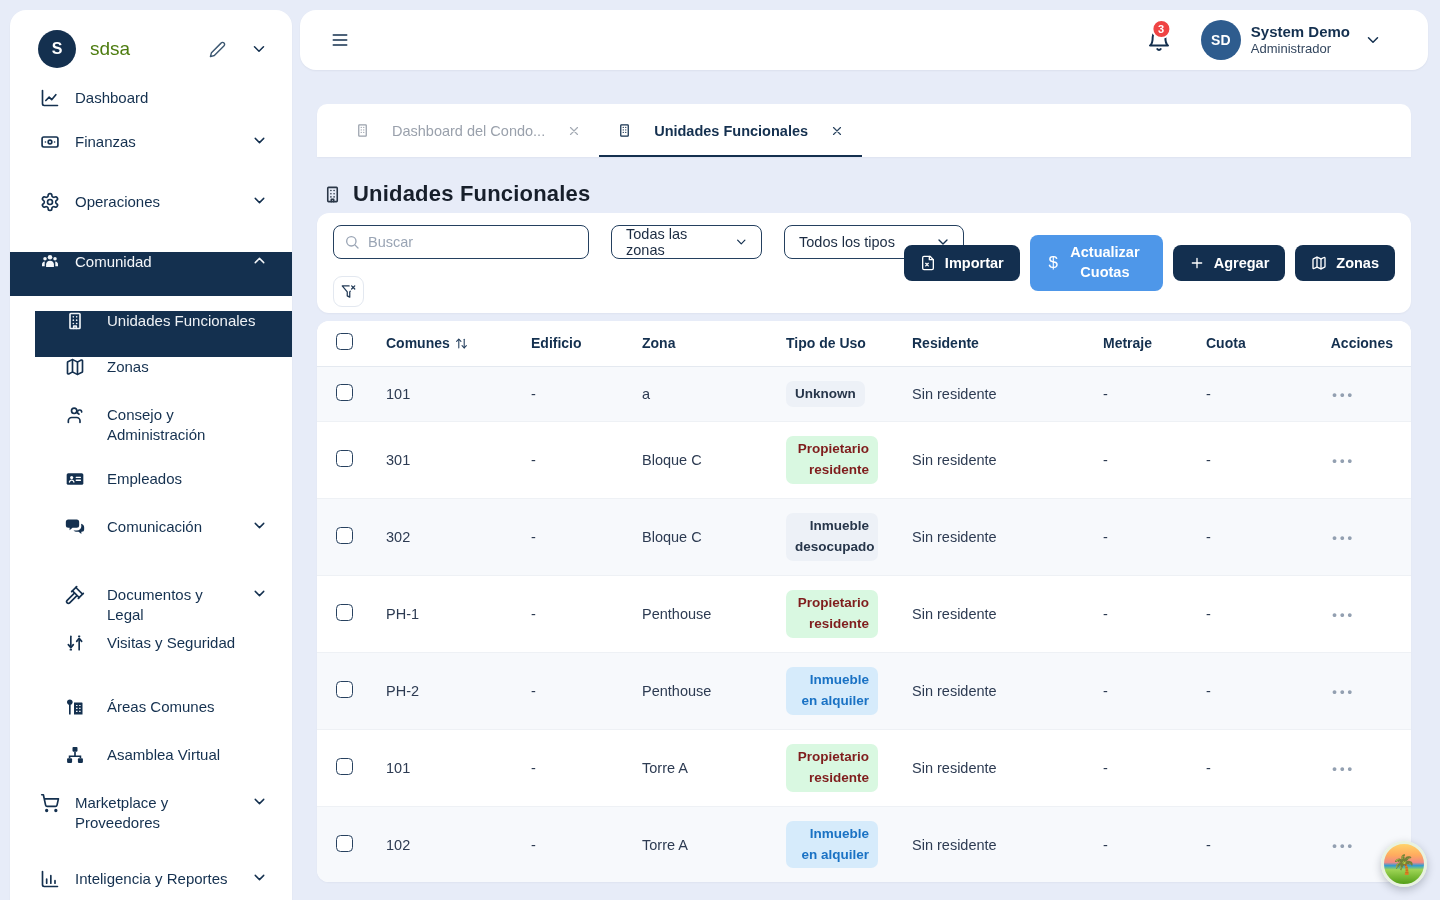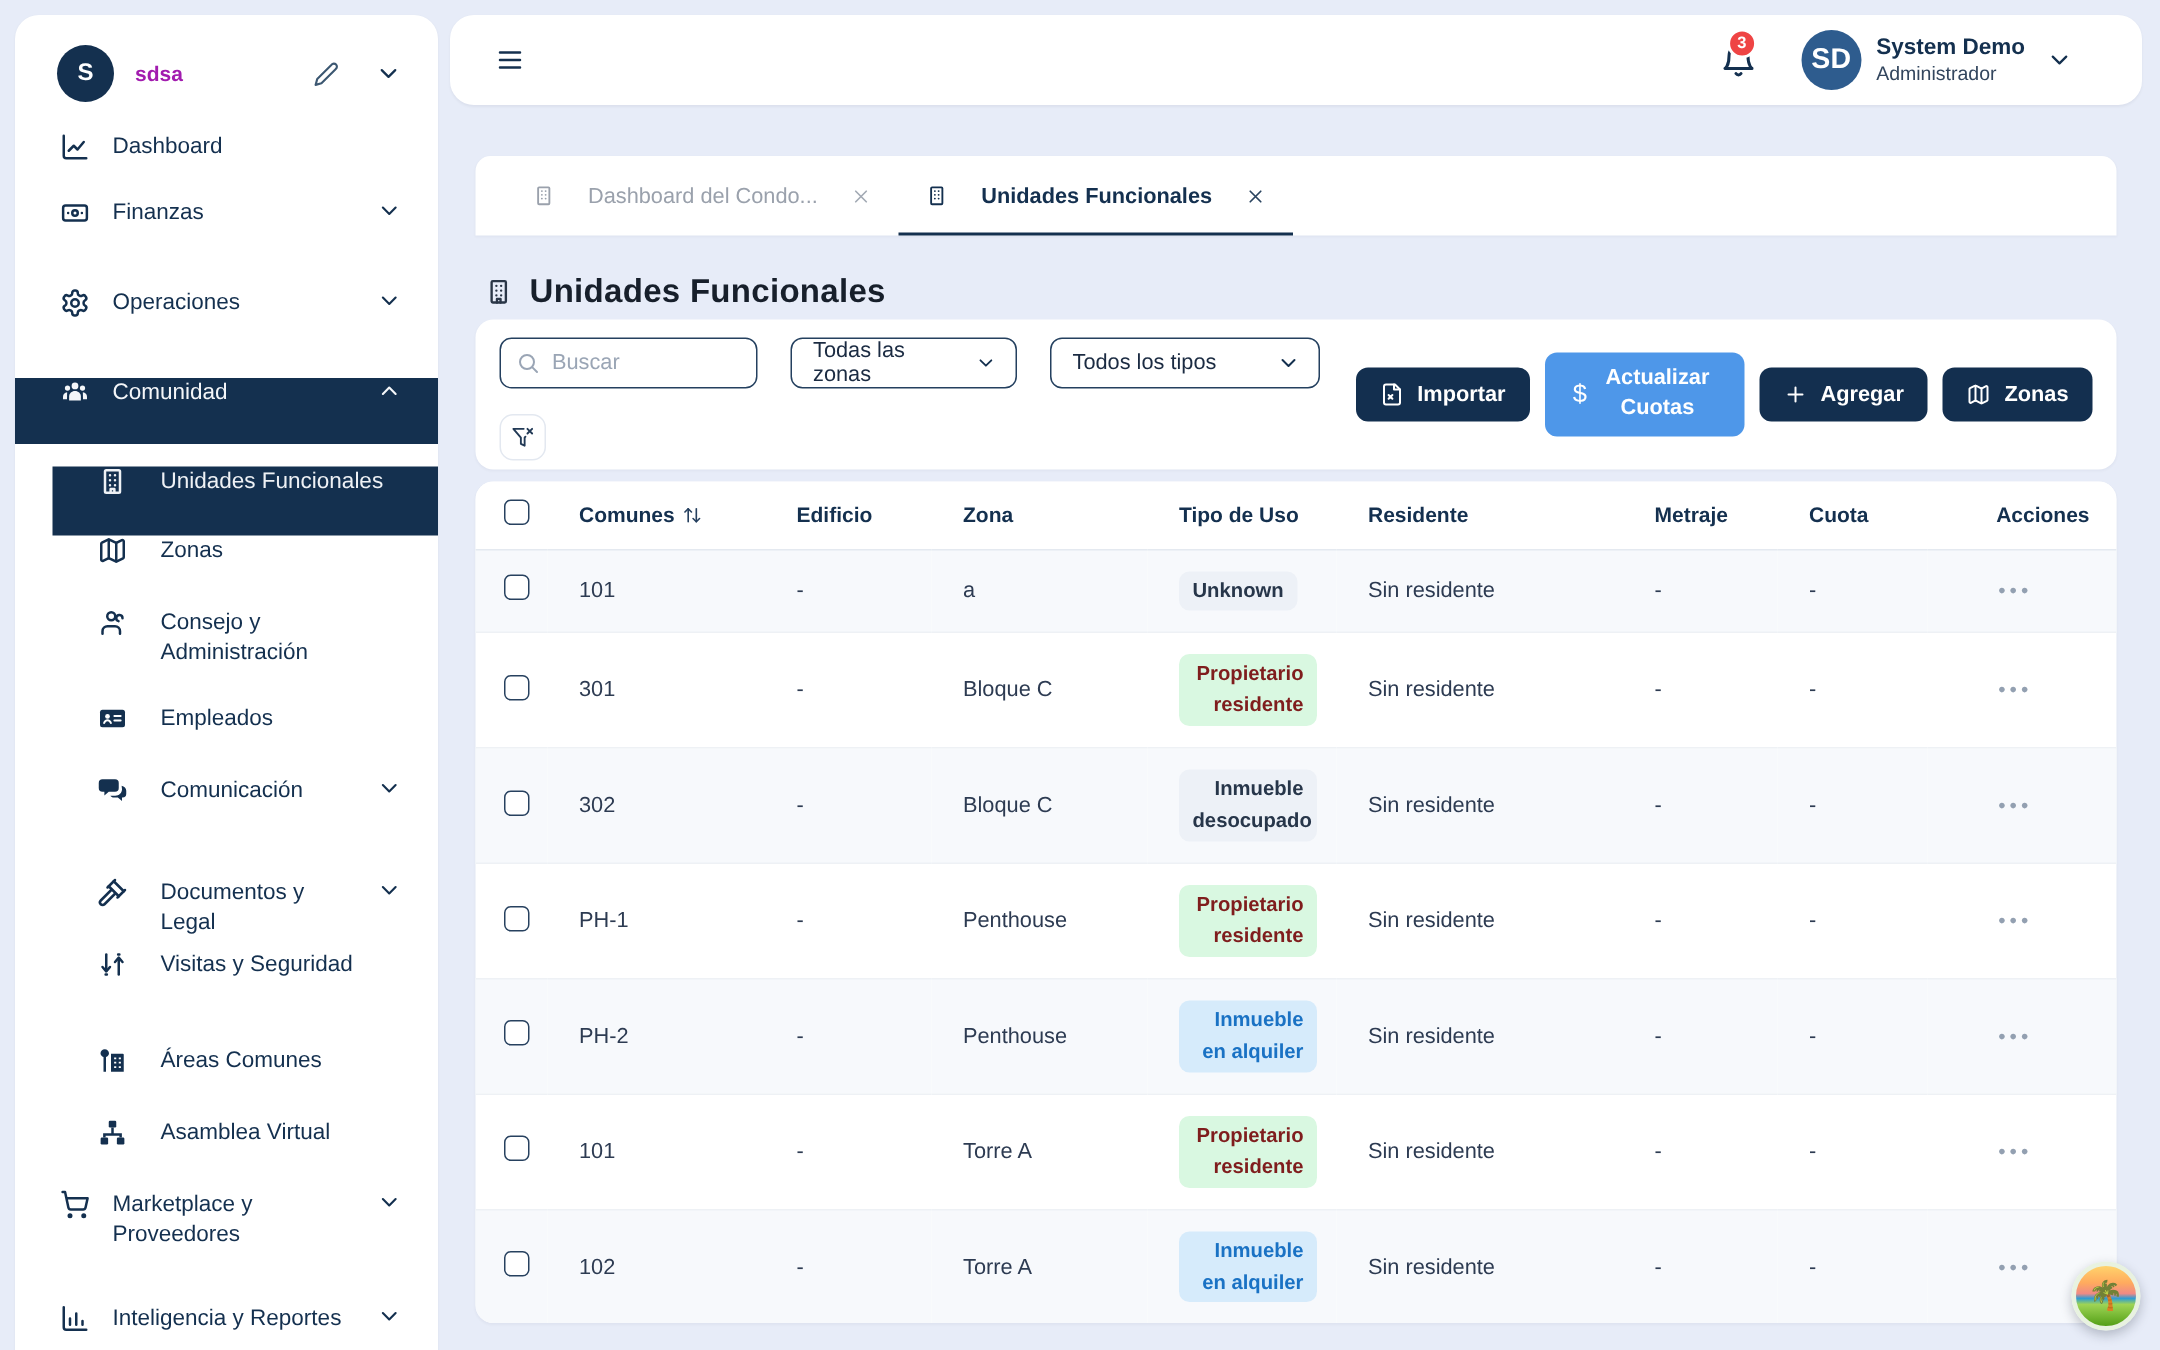--- a/index.html
+++ b/index.html
@@ -18,21 +18,21 @@
     position:absolute; left:10px; top:10px; width:282px; height:930px;
     background:#ffffff; border-radius:16px; box-shadow:0 1px 2px rgba(16,24,40,.05);
     overflow:hidden;
   }
   .profile { display:flex; align-items:center; padding:20px 24px 14px 28px; gap:14px; }
   .avatar-s {
     width:38px; height:38px; border-radius:50%; background:#14304f; color:#fff;
     display:flex; align-items:center; justify-content:center; font-weight:bold; font-size:16px;
     flex:0 0 auto;
   }
-  .profile .pname { font-weight:bold; font-size:14px; color:#a21caf; flex:1; }
+  .profile .pname { font-weight:normal; font-size:19px; color:#4d7c0f; flex:1; }
   .profile .pic-btn { color:#3d5872; width:17px; height:17px; }
   .profile .pchev { color:#14304f; width:18px; height:18px; margin-left:10px; }
 
   .nav-item, .nav-sub {
     display:flex; align-items:flex-start; cursor:pointer; color:#14304f;
   }
   .nav-item { min-height:44px; padding:0 24px 0 30px; gap:15px; font-size:15px; font-weight:500; }
   .nav-sub  { min-height:48px; padding:0 24px 0 55px; gap:22px; font-size:15px; font-weight:500; }
   .nav-item .nlabel, .nav-sub .nlabel { flex:1; line-height:1.35; }
   .nicon { width:20px; height:20px; flex:0 0 auto; }
@@ -56,21 +56,21 @@
   .top-right { margin-left:auto; display:flex; align-items:center; }
   .bell-wrap { position:relative; width:24px; height:24px; color:#14304f; cursor:pointer; margin-right:30px; }
   .bell-badge {
     position:absolute; top:-9px; left:50%; transform:translateX(-38%);
     min-width:20px; height:20px; border-radius:50%; background:#ef4444; color:#fff;
     font-size:11px; font-weight:bold; display:flex; align-items:center; justify-content:center;
     border:2px solid #fff;
   }
   .avatar-sd {
     width:40px; height:40px; border-radius:50%; background:#2e5c8e; color:#fff;
-    display:flex; align-items:center; justify-content:center; font-weight:bold; font-size:19px;
+    display:flex; align-items:center; justify-content:center; font-weight:bold; font-size:14px;
   }
   .user-block { margin-left:10px; line-height:1.15; }
   .user-name { font-weight:bold; font-size:15px; color:#14304f; }
   .user-role { font-size:13px; color:#33465e; margin-top:2px; }
   .user-chev { width:18px; height:18px; color:#14304f; margin-left:14px; cursor:pointer; }
 
   .content { padding:0 17px; }
 
   
   .tabbar {
@@ -90,21 +90,21 @@
   .title-icon { width:19px; height:19px; color:#2a3647; }
   .page-title { font-size:22px; font-weight:700; color:#171f2b; letter-spacing:.2px; }
 
   
   .toolbar {
     margin-top:4px; height:100px; background:#fff; border-radius:12px; position:relative;
     padding:12px 16px; box-shadow:0 1px 2px rgba(16,24,40,.04);
   }
   .tb-row1 { display:flex; align-items:center; gap:22px; }
   .search-box {
-    width:172px; height:34px; border:1.5px solid #24405f; border-radius:8px;
+    width:256px; height:34px; border:1.5px solid #24405f; border-radius:8px;
     display:flex; align-items:center; padding:0 10px; gap:8px; background:#fff;
   }
   .search-box .sicon { width:16px; height:16px; color:#9aa5b5; flex:0 0 auto; }
   .search-box input {
     border:none; outline:none; width:100%; font-size:14.5px; font-family:inherit; color:#1c2c44; background:transparent;
   }
   .search-box input::placeholder { color:#9aa5b5; }
   .select {
     height:34px; border:1.5px solid #24405f; border-radius:8px; background:#fff;
     display:flex; align-items:center; justify-content:space-between; padding:0 12px 0 14px;

